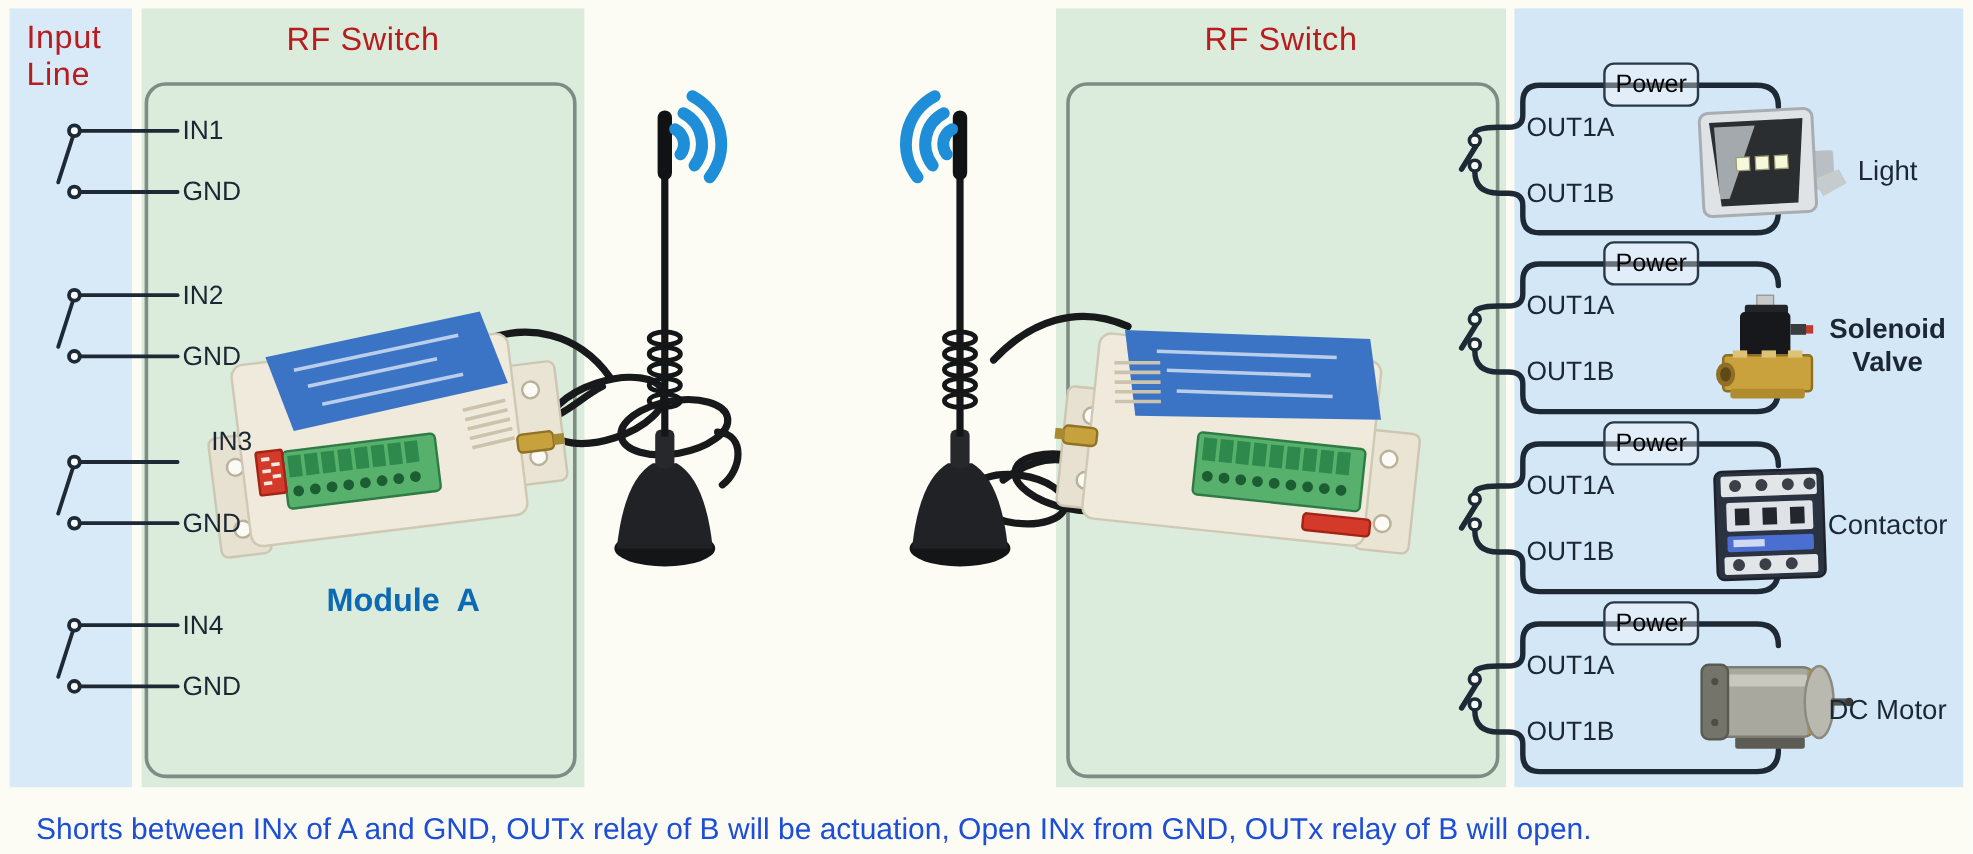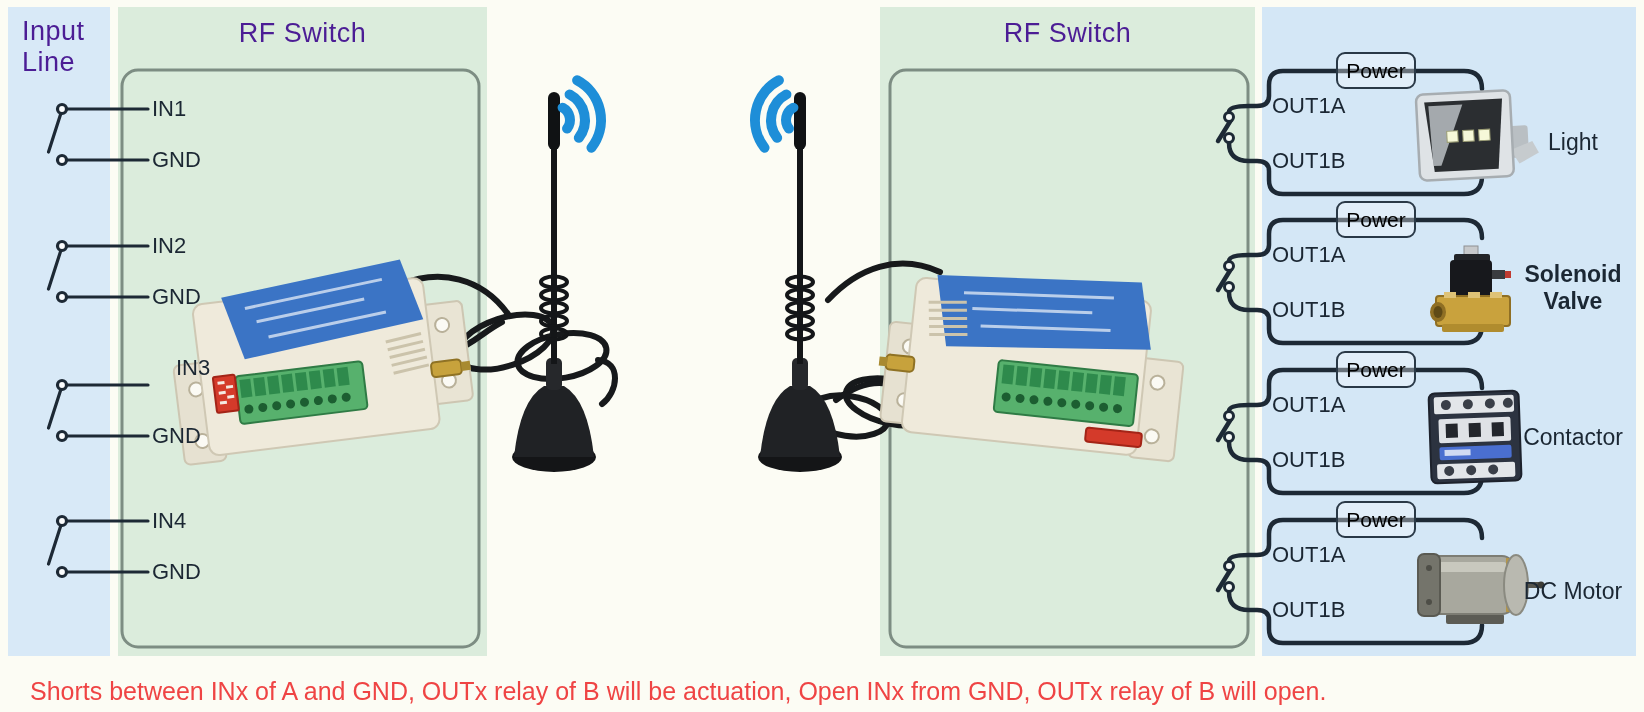--- a/index.html
+++ b/index.html
@@ -7,21 +7,21 @@
     position:relative;width:1644px;height:712px;overflow:hidden;
     background:#fcfcf4;
     font-family:"Liberation Sans", sans-serif;
     color:#1b2733;
   }
   .panel{position:absolute;top:7px;height:649px;}
   .panel.blue{background:#d8e9f7;}
   .panel.green{background:#dbecdc;}
   .panel.outblue{background:#d4e7f6;}
   .title{
-    position:absolute;font-size:27px;line-height:31px;color:#4c1d95;
+    position:absolute;font-size:27px;line-height:31px;color:#b91c1c;
     text-align:center;letter-spacing:0.5px;
   }
   .pinlbl{
     position:absolute;font-size:22px;font-weight:normal;color:#1b2733;
     line-height:24px;white-space:pre;
   }
   .powerbox{
     position:absolute;width:80px;height:37px;border:2px solid #2a3947;
     border-radius:9px;background:rgba(250,253,255,0.35);
     display:flex;align-items:center;justify-content:center;
@@ -30,21 +30,21 @@
   .devlbl{
     position:absolute;left:1493px;width:160px;text-align:center;
     font-size:23px;line-height:27px;color:#1b2733;
   }
   .modlbl{
     position:absolute;width:200px;text-align:center;font-size:27px;
     font-weight:bold;color:#0c6ab4;white-space:pre;
   }
   .note{
     position:absolute;left:30px;top:676px;width:1580px;
-    font-size:25px;line-height:30px;color:#ef4444;
+    font-size:25px;line-height:30px;color:#1d4ed8;
   }
   svg{position:absolute;left:0;top:0;}
 </style>
 </head>
 <body>
 
 <div id="stage">
 
   <div class="panel blue" style="left:8px;width:102px;"></div>
   <div class="panel green" style="left:118px;width:369px;"></div>
@@ -338,20 +338,21 @@
 
   <div class="pinlbl" style="left:152px;top:97px;">IN1</div>
   <div class="pinlbl" style="left:152px;top:148px;">GND</div>
   <div class="pinlbl" style="left:152px;top:234px;">IN2</div>
   <div class="pinlbl" style="left:152px;top:285px;">GND</div>
   <div class="pinlbl" style="left:152px;top:356px;margin-left:24px;">IN3</div>
   <div class="pinlbl" style="left:152px;top:424px;">GND</div>
   <div class="pinlbl" style="left:152px;top:509px;">IN4</div>
   <div class="pinlbl" style="left:152px;top:560px;">GND</div>
 
+  <div class="modlbl" style="left:236px;top:485px;">Module  A</div>
 
   <div class="powerbox" style="left:1336px;top:52px;">Power</div>
   <div class="pinlbl" style="left:1272px;top:94px;">OUT1A</div>
   <div class="pinlbl" style="left:1272px;top:149px;">OUT1B</div>
   <div class="devlbl" style="top:129px;">Light</div>
 
   <div class="powerbox" style="left:1336px;top:201px;">Power</div>
   <div class="pinlbl" style="left:1272px;top:243px;">OUT1A</div>
   <div class="pinlbl" style="left:1272px;top:298px;">OUT1B</div>
   <div class="devlbl" style="top:261px;width:130px;left:1508px;font-weight:bold;">Solenoid Valve</div>

